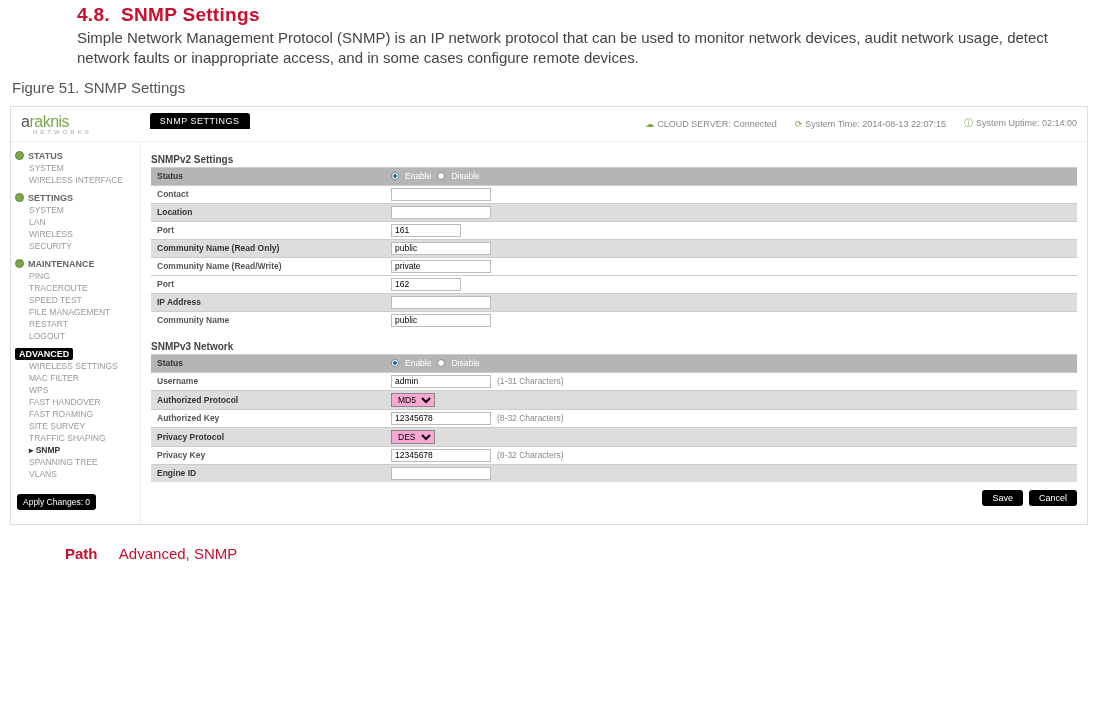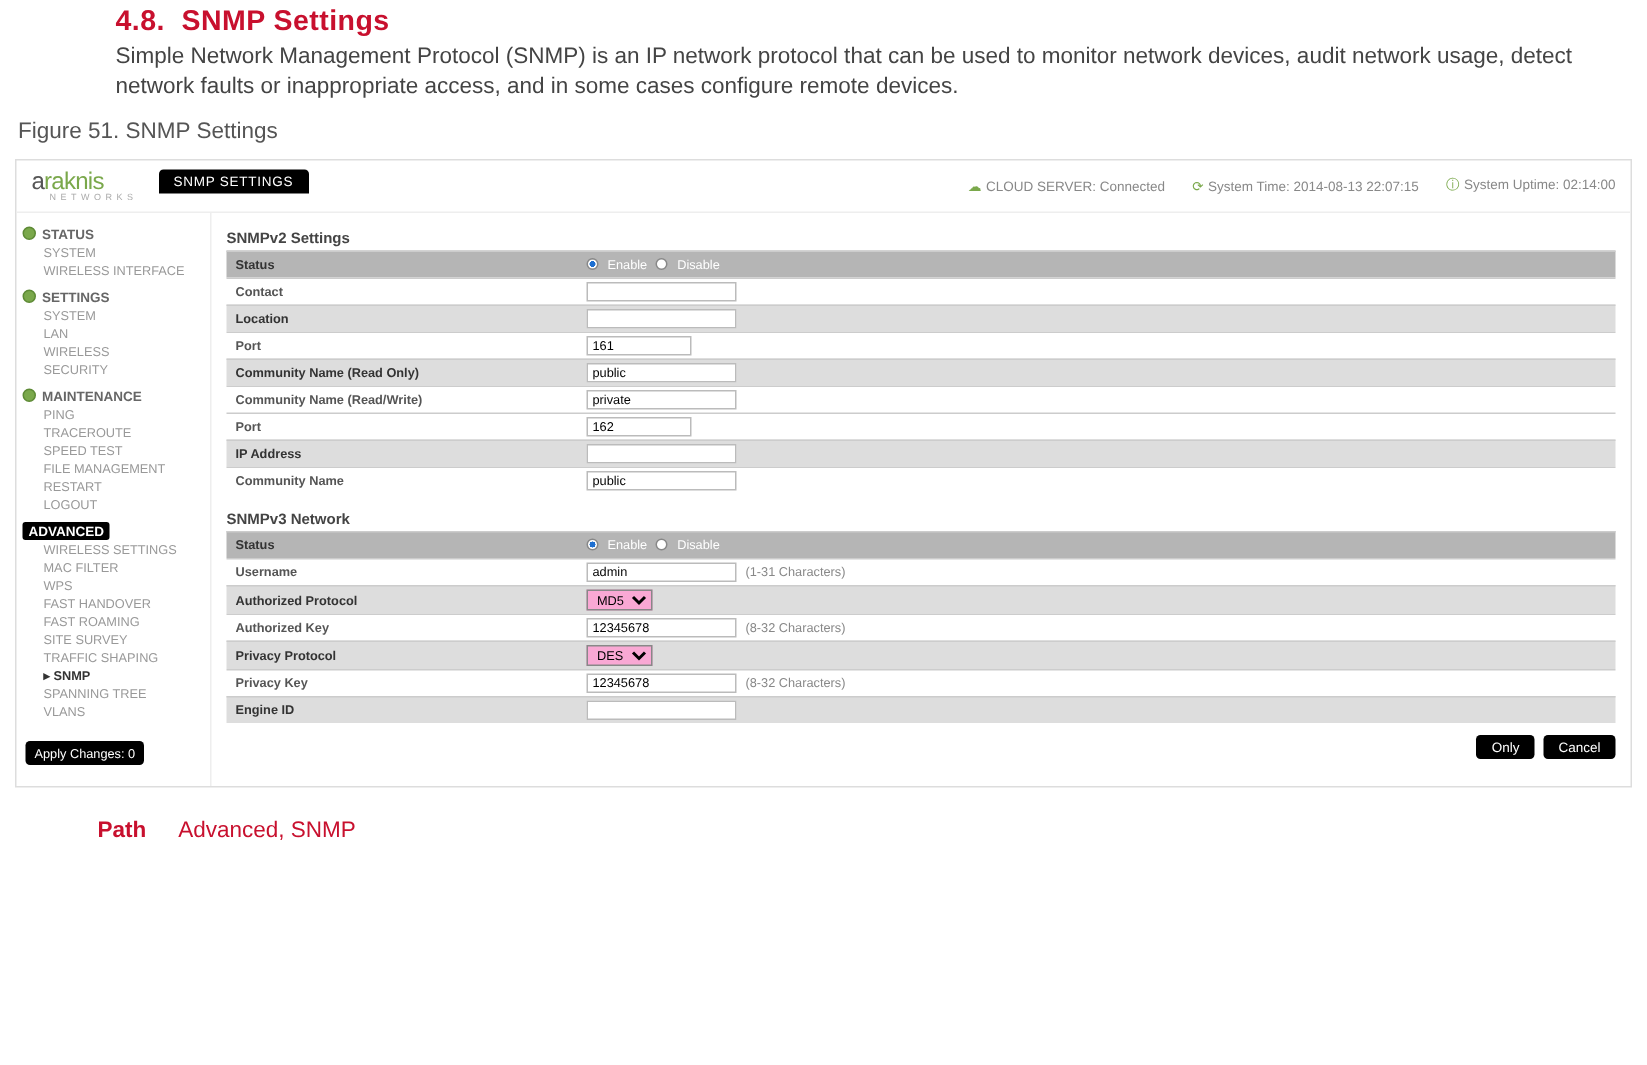--- a/index.html
+++ b/index.html
@@ -38,20 +38,21 @@
     position: relative;
     font-size: 9px;
     color: #555;
   }
   .shot-topbar {
     display: flex;
     align-items: center;
     justify-content: space-between;
     padding: 6px 10px;
     border-bottom: 1px solid #eee;
+    gap: 44px;
   }
   .logo {
     font-family: Verdana, sans-serif;
     font-size: 16px;
     color: #7aa84b;
     letter-spacing: -0.5px;
   }
   .logo .dark { color: #555; }
   .logo-sub { font-size: 6px; color: #aaa; letter-spacing: 3px; padding-left: 12px; margin-top:-2px;}
   .top-right { display: flex; gap: 18px; font-size: 9px; color: #888; align-items: center; }
@@ -352,21 +353,21 @@
         </div>
       </div>
       <div class="form-row alt">
         <div class="form-label">Engine ID</div>
         <div class="form-value">
             <input class="tiny-input" style="">
           </div>
       </div>
 
       <div class="btn-row">
-        <button class="blackbtn">Only</button>
+        <button class="blackbtn">Save</button>
         <button class="blackbtn">Cancel</button>
       </div>
     </div>
   </div>
 </div>
 
 <div class="path-row">
   <span class="path-label">Path</span>
   <span class="path-value">Advanced, SNMP</span>
 </div>

